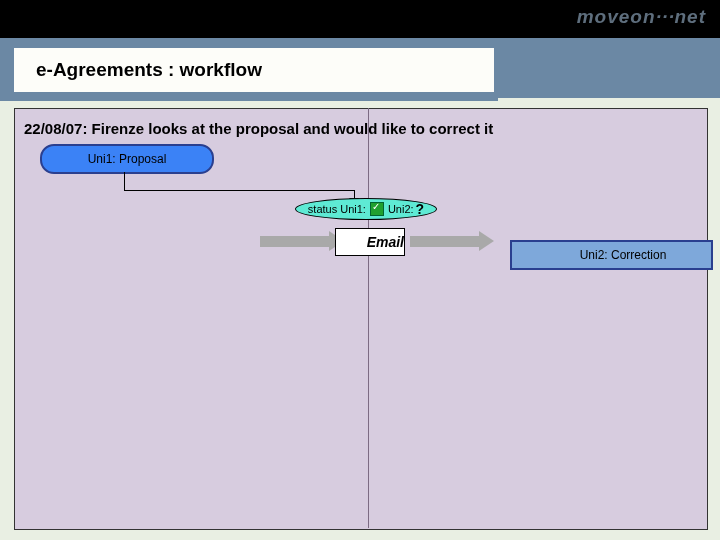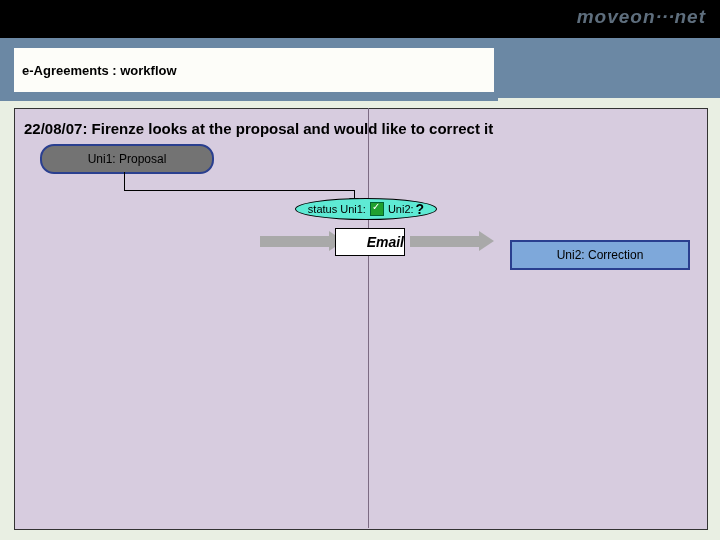--- a/index.html
+++ b/index.html
@@ -3,38 +3,38 @@
 <meta charset="utf-8">
 <style>
   html,body{margin:0;padding:0;font-family:Arial,Helvetica,sans-serif;}
   .stage{position:relative;width:720px;height:540px;background:#e9efe3;overflow:hidden;}
   .topbar{position:absolute;left:0;top:0;width:720px;height:38px;background:#000;}
   .logo{position:absolute;right:14px;top:6px;font-style:italic;letter-spacing:1px;color:#5e6e7d;font-weight:bold;font-size:19px;}
   .logo .dots{letter-spacing:0;}
   .logo-rule{position:absolute;left:0;top:38px;width:720px;height:2px;background:#6b88a4;}
   .band{position:absolute;left:0;top:40px;width:720px;height:58px;background:#6b88a4;}
   .band-inner{position:absolute;left:14px;top:8px;width:480px;height:44px;background:#fdfdf9;display:flex;align-items:center;overflow:visible;}
-  .band-inner .title{font-size:13px;font-weight:bold;color:#000;padding-left:8px;white-space:nowrap;}
+  .band-inner .title{font-size:19px;font-weight:bold;color:#000;padding-left:22px;white-space:nowrap;}
   .panel{position:absolute;left:14px;top:108px;width:692px;height:420px;background:#d7ccdf;border:1px solid #333;}
   .caption{position:absolute;left:24px;top:120px;font-size:15px;font-weight:bold;color:#000;}
-  .proposal-box{position:absolute;left:40px;top:144px;width:170px;height:26px;background:#737373;border:2px solid #2a3f8f;border-radius:14px;display:flex;align-items:center;justify-content:center;font-size:12px;}
+  .proposal-box{position:absolute;left:40px;top:144px;width:170px;height:26px;background:#3b82f6;border:2px solid #2a3f8f;border-radius:14px;display:flex;align-items:center;justify-content:center;font-size:12px;}
   .drop1{position:absolute;left:124px;top:172px;width:0;height:18px;border-left:1px solid #000;}
   .hline{position:absolute;left:124px;top:190px;width:230px;height:0;border-top:1px solid #000;}
   .drop2{position:absolute;left:354px;top:190px;width:0;height:10px;border-left:1px solid #000;}
   .arrowdown{position:absolute;left:349px;top:198px;width:0;height:0;border-left:5px solid transparent;border-right:5px solid transparent;border-top:6px solid #000;}
   .status-pill{position:absolute;left:295px;top:198px;width:140px;height:20px;background:#5eead4;border:1px solid #000;border-radius:50%/50%;display:flex;align-items:center;justify-content:center;font-size:11px;}
   .status-pill .cb{display:inline-block;width:12px;height:12px;background:#20a030;border:1px solid #063;margin:0 4px;position:relative;}
   .status-pill .cb:after{content:"✓";color:#fff;font-size:10px;position:absolute;left:1px;top:-2px;}
   .status-pill .q{font-weight:bold;font-size:14px;margin-left:2px;}
   .email-box{position:absolute;left:335px;top:228px;width:68px;height:26px;background:#fff;border:1px solid #000;display:flex;align-items:center;justify-content:flex-end;font-style:italic;font-weight:bold;font-size:14px;}
   .big-arrow{position:absolute;height:11px;background:#a9a9a9;}
   .big-arrow.left{left:260px;top:236px;width:70px;}
   .big-arrow.right{left:410px;top:236px;width:70px;}
   .big-arrow::after{content:"";position:absolute;right:-14px;top:-5px;border-left:15px solid #a9a9a9;border-top:10px solid transparent;border-bottom:10px solid transparent;}
-  .correction-box{position:absolute;left:510px;top:240px;width:176px;height:26px;background:#7ea8da;border:2px solid #2a3f8f;display:flex;align-items:center;justify-content:center;font-size:12px;}
+  .correction-box{position:absolute;left:510px;top:240px;width:176px;height:26px;background:#7ea8da;border:2px solid #2a3f8f;display:flex;align-items:center;justify-content:center;font-size:12px;padding-left:23px;}
   .left-rule{position:absolute;left:0;top:98px;width:498px;height:3px;background:#6b88a4;}
   .split-line{position:absolute;left:368px;top:108px;width:0;height:420px;border-left:1px solid #7c6b83;}
 </style>
 </head>
 <body>
 
 <div class="stage">
 
   <div class="topbar"></div>
   <div class="logo">

